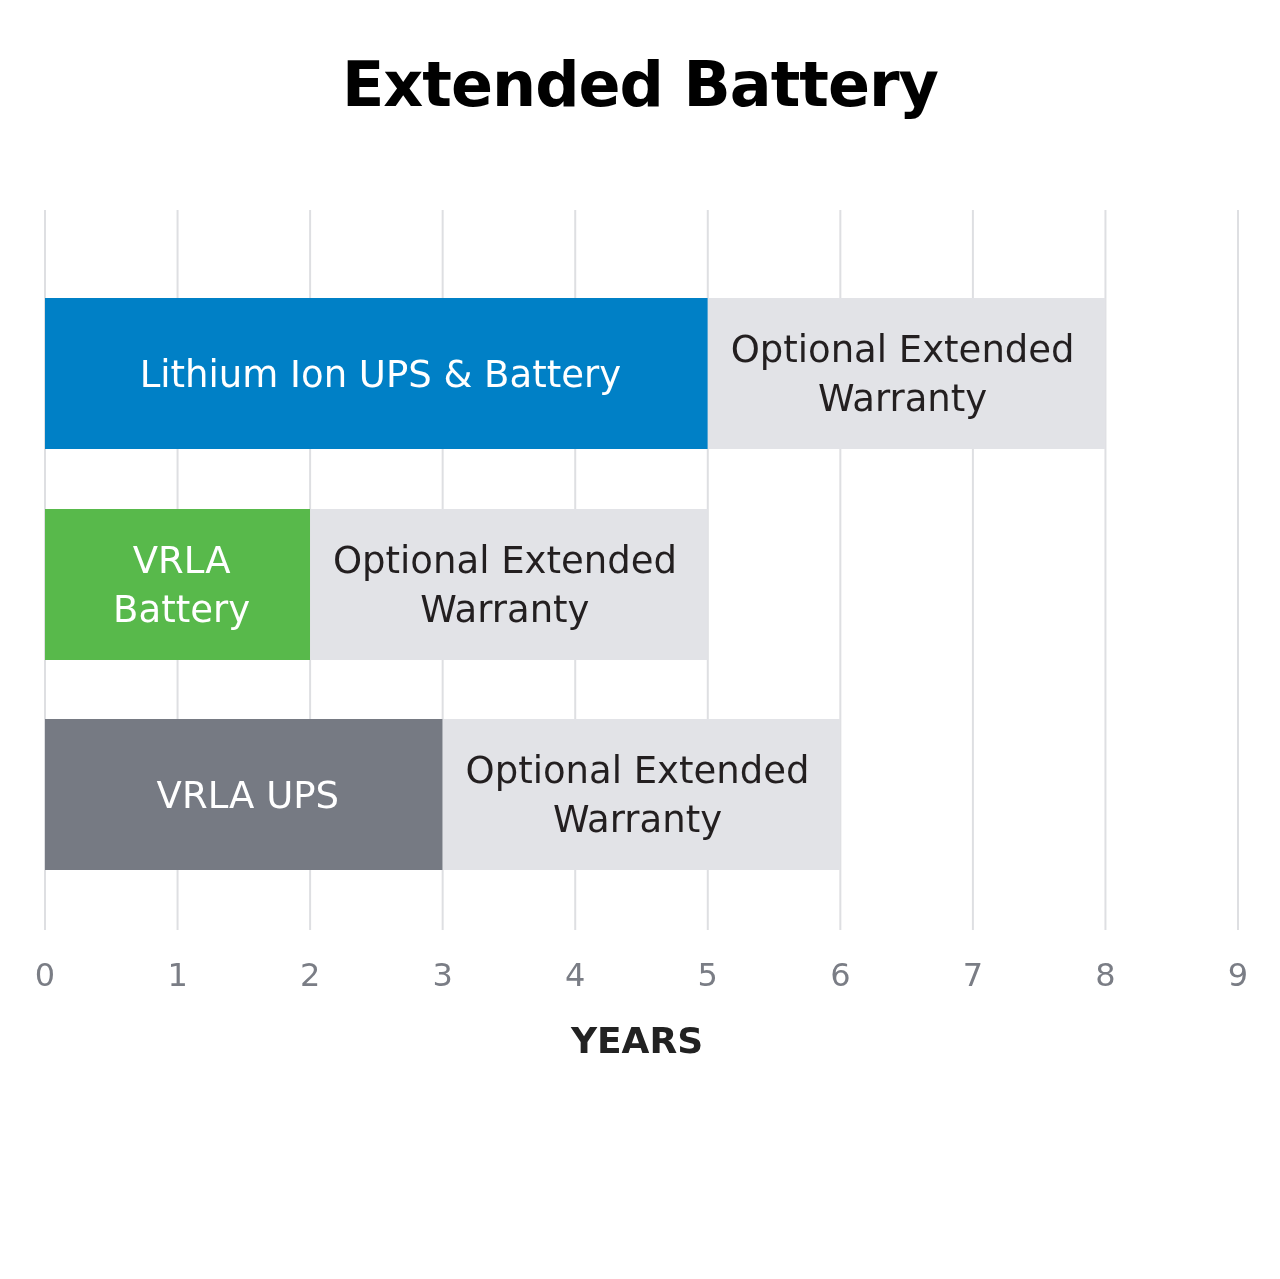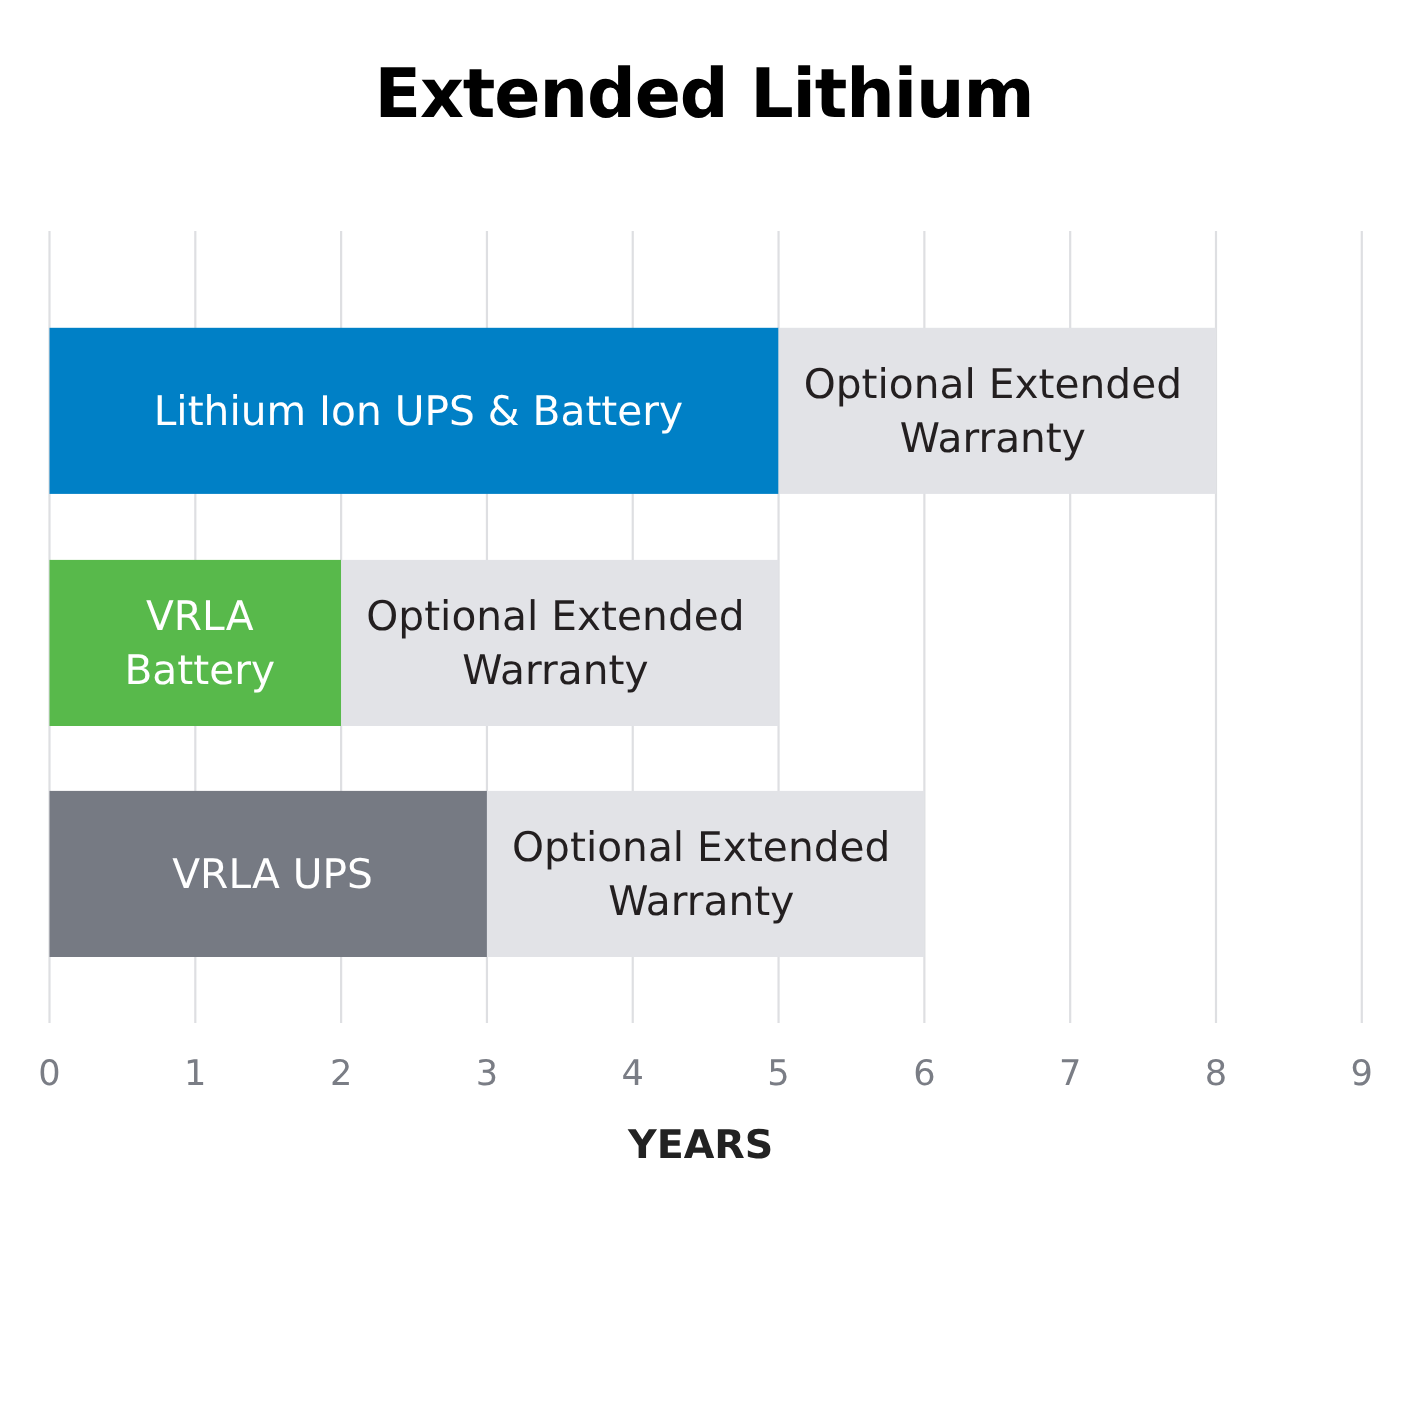--- a/index.html
+++ b/index.html
@@ -10,21 +10,21 @@
       letter-spacing: -1px;
     }
     #chart { position: absolute; left: 0; top: 0; }
     .seg-label { font-family: "DejaVu Sans", sans-serif; font-size: 37px; }
     .tick-label { font-family: "DejaVu Sans", sans-serif; font-size: 32px; fill: #7a7d85; }
     .axis-title { font-family: "DejaVu Sans", sans-serif; font-size: 36px; font-weight: bold; fill: #222; }
   </style>
 </head>
 <body>
 
-<div id="title">Extended Lithium</div>
+<div id="title">Extended Battery</div>
 
 <svg id="chart" width="1280" height="1279" xmlns="http://www.w3.org/2000/svg">
   <g id="grid">
       <line x1="45" x2="45" y1="210" y2="930" stroke="#dedfe2" stroke-width="2"></line>
       <line x1="177.55555555555554" x2="177.55555555555554" y1="210" y2="930" stroke="#dedfe2" stroke-width="2"></line>
       <line x1="310.1111111111111" x2="310.1111111111111" y1="210" y2="930" stroke="#dedfe2" stroke-width="2"></line>
       <line x1="442.66666666666663" x2="442.66666666666663" y1="210" y2="930" stroke="#dedfe2" stroke-width="2"></line>
       <line x1="575.2222222222222" x2="575.2222222222222" y1="210" y2="930" stroke="#dedfe2" stroke-width="2"></line>
       <line x1="707.7777777777777" x2="707.7777777777777" y1="210" y2="930" stroke="#dedfe2" stroke-width="2"></line>
       <line x1="840.3333333333333" x2="840.3333333333333" y1="210" y2="930" stroke="#dedfe2" stroke-width="2"></line>

